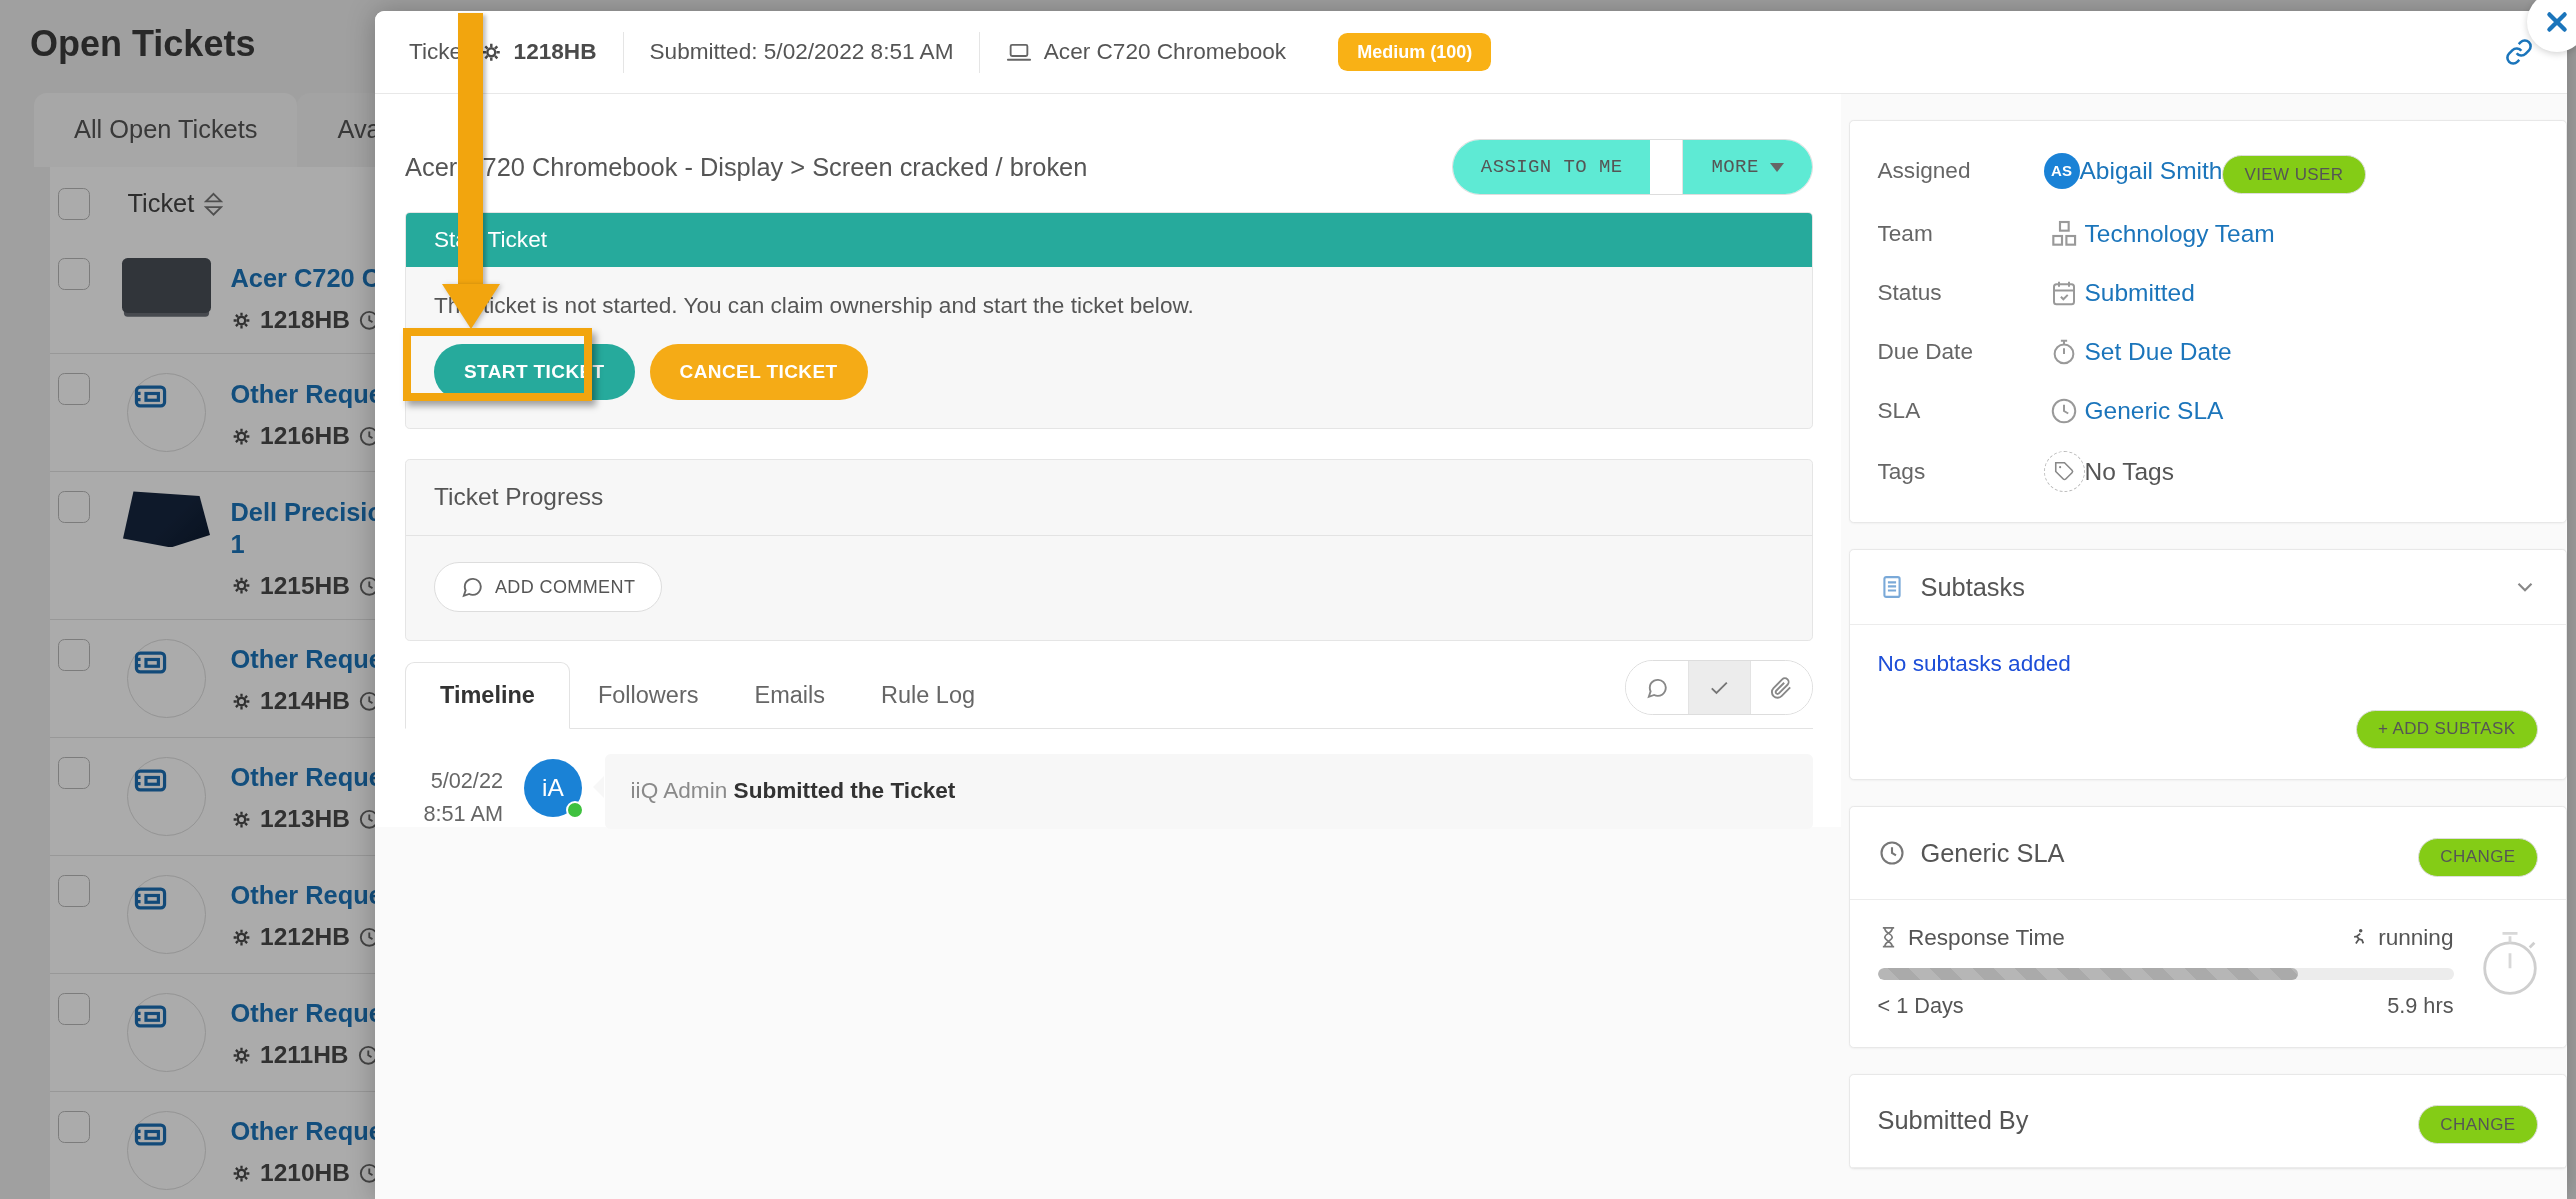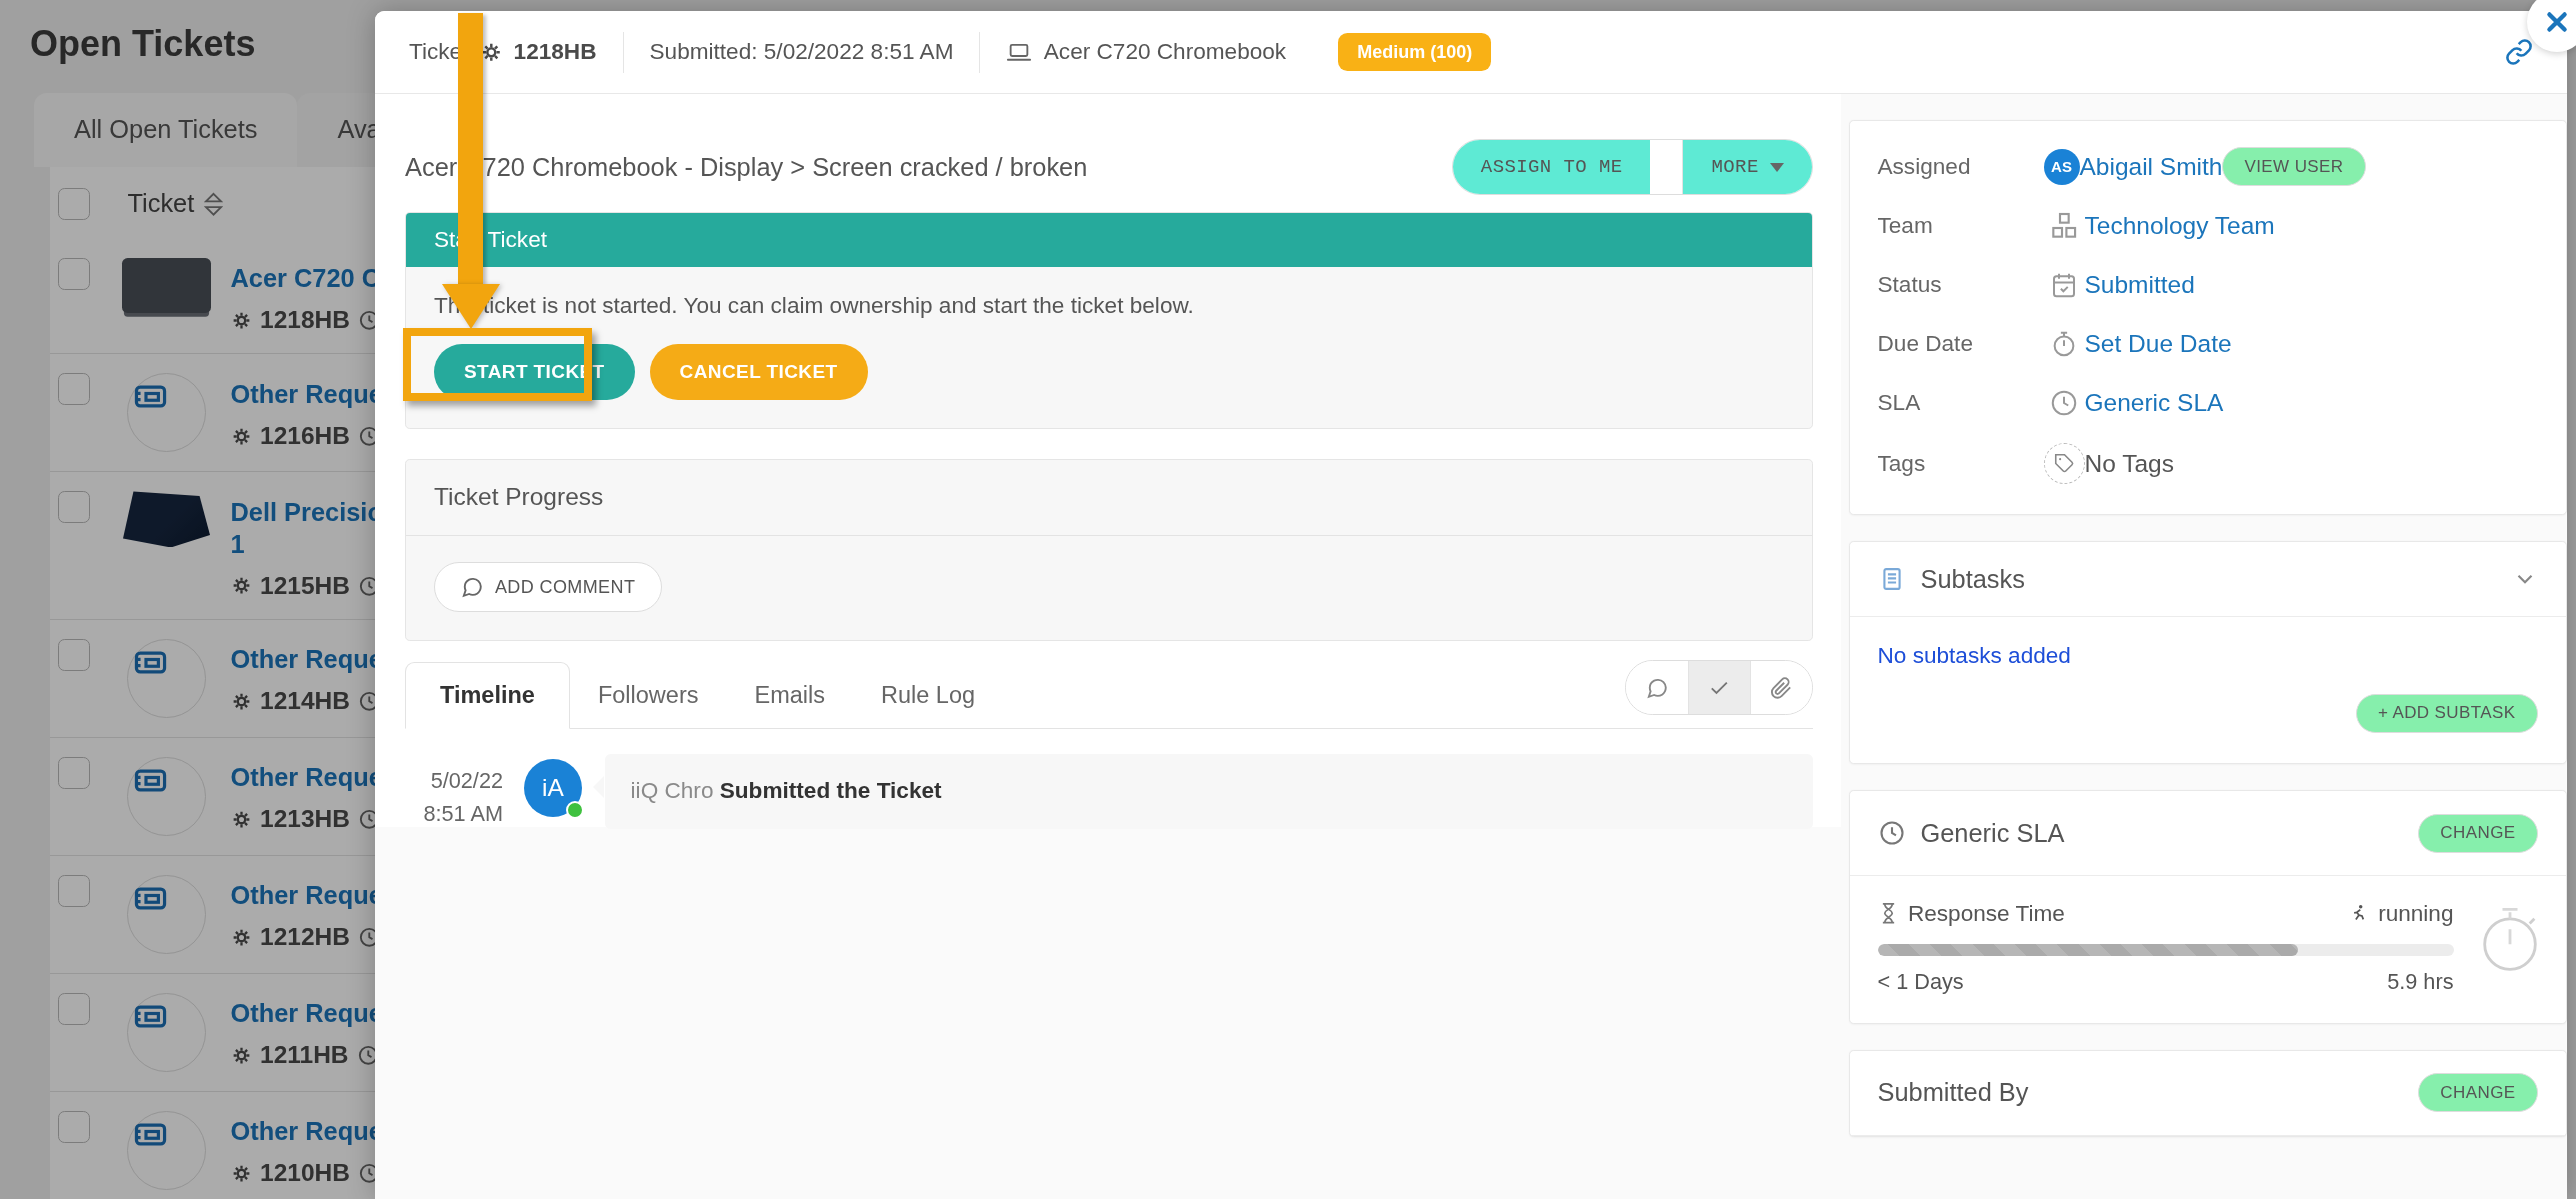--- a/index.html
+++ b/index.html
@@ -102,21 +102,21 @@
   .icard-h { display:flex; align-items:center; justify-content:space-between; padding:22.6px 28px; border-bottom:0.9px solid #ececec; font-size:25.4px; color:#555; }
   .icard-h .htitle { display:flex; align-items:center; gap:15px; }
   .icard-b { padding:26px 28px 30px; }
   .info-row { display:flex; align-items:center; margin-bottom:21px; min-height:38px; }
   .info-row:last-child { margin-bottom:0; }
   .ilabel { width:166px; font-size:22.6px; color:#666; flex:0 0 auto; }
   .ival { display:flex; align-items:center; font-size:24.5px; }
   .blue { color:#1b75bb; text-decoration:none; cursor:pointer; }
   .muted-val { color:#555; }
   .mini-avatar { width:36px; height:36px; border-radius:50%; background:#1a82d6; color:#fff; font-size:15px; font-weight:700; display:flex; align-items:center; justify-content:center; }
-  .tiny-pill { border:0.9px solid #ddd; border-radius:941px; background:#86efac; font-size:17px; color:#555; letter-spacing:0.4px; padding:8.5px 21px; cursor:pointer; font-family:inherit; }
+  .tiny-pill { border:0.9px solid #ddd; border-radius:941px; background:#84cc16; font-size:17px; color:#555; letter-spacing:0.4px; padding:8.5px 21px; cursor:pointer; font-family:inherit;margin-top:8px; }
   .tag-dashed { width:41px; height:41px; border:1.9px dashed #bbb; border-radius:50%; display:flex; align-items:center; justify-content:center; }
   .iconbox { width:41px; display:flex; justify-content:center; flex:0 0 auto; }
 
   .empty-text { font-size:22.6px; color:#1d4ed8; }
   .subtask-actions { display:flex; justify-content:flex-end; margin-top:24.5px; }
 
   .sla-body { display:flex; align-items:flex-start; padding:24.5px 21px 28px 28px; }
   .sla-left { flex:1; }
   .sla-line { display:flex; align-items:center; justify-content:space-between; font-size:22.6px; color:#666; }
   .sla-state { display:flex; align-items:center; gap:9.4px; color:#555; }
@@ -482,21 +482,21 @@
       <div class="tl-entry">
         <div class="tl-time">
           <div>5/02/22</div>
           <div>8:51 AM</div>
         </div>
         <div class="tl-avatar">
           <span>iA</span>
           <span class="dot"></span>
         </div>
         <div class="tl-bubble">
-          <span class="tl-actor">iiQ Chro</span>
+          <span class="tl-actor">iiQ Admin</span>
           <span class="tl-action">Submitted the Ticket</span>
         </div>
       </div>
     </div>
 
     <div class="info-col">
       <div class="icard">
         <div class="icard-b">
           <div class="info-row">
             <span class="ilabel">Assigned</span>

